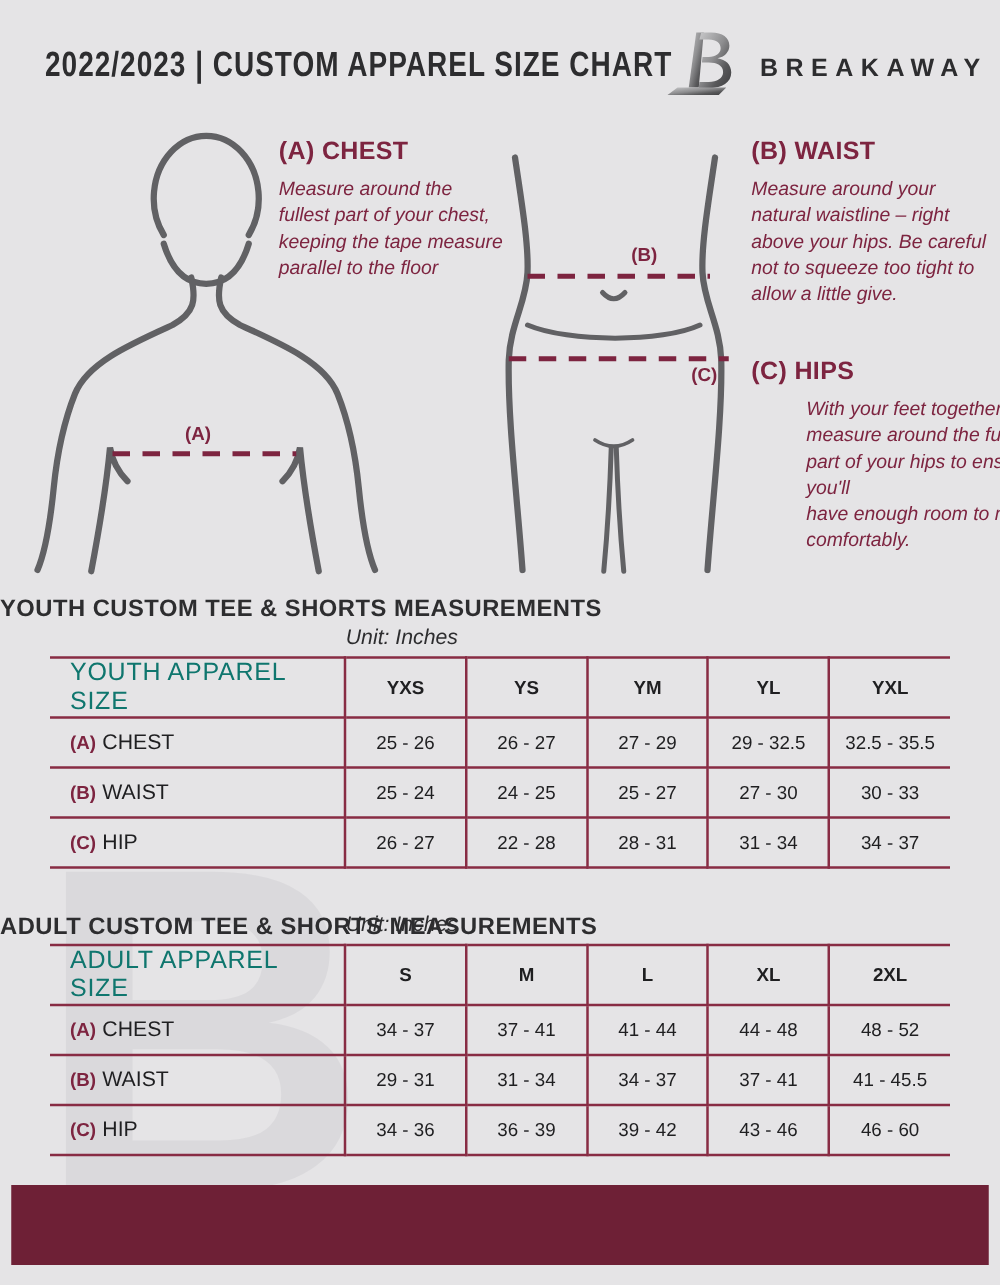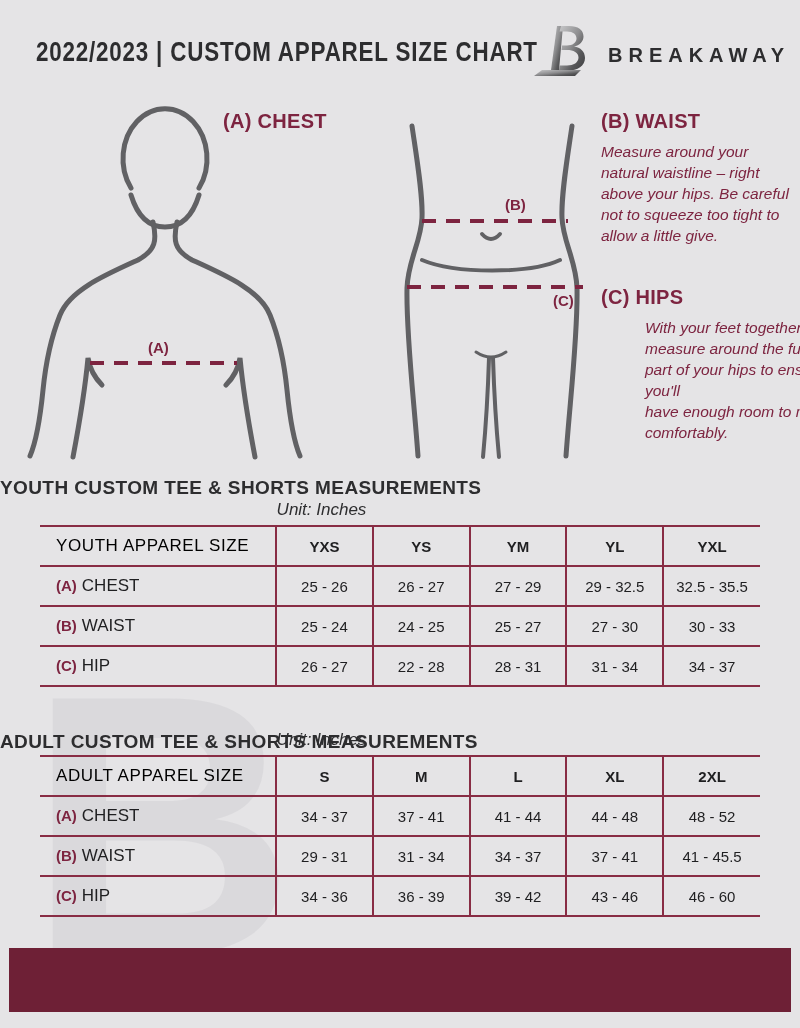--- a/index.html
+++ b/index.html
@@ -62,21 +62,21 @@
   .size-table col.c0 { width:236px; }
   .size-table tr { height:40px; }
   .size-table th, .size-table td {
     border-bottom:2px solid #882c44; border-right:2px solid #882c44;
     text-align:center; vertical-align:middle;
   }
   .size-table tr:first-child th { border-top:2px solid #882c44; }
   .size-table th:last-child, .size-table td:last-child { border-right:none; }
   .size-table .label-col { text-align:left; padding-left:16px; }
   .size-table th.label-col {
-    font-weight:400; font-size:17px; color:#000000; letter-spacing:0.6px;
+    font-weight:400; font-size:20px; color:#0f766e; letter-spacing:0.6px;
   }
   .size-table th.size-col { font-weight:700; font-size:15px; color:#1f1f21; }
   .size-table td { font-size:15px; font-weight:500; color:#1f1f21; }
   .row-prefix { font-weight:700; color:#7d2440; margin-right:5px; }
   .row-label  { font-size:17px; font-weight:500; color:#1f1f21; }
   
   .watermark {
     position:absolute; left:28px; top:640px;
     font-size:370px; font-weight:700; line-height:1;
     color:rgba(130,128,140,0.10); z-index:0;
@@ -134,20 +134,21 @@
       <path d="M 99 258 C 98 290, 96 325, 93 357" stroke-width="4"></path>
       <path d="M 103 258 C 104 290, 106 325, 109 357" stroke-width="4"></path>
     </g>
     <line x1="32" y1="121" x2="178" y2="121" stroke="#7d2440" stroke-width="4" stroke-dasharray="14 10"></line>
     <line x1="17" y1="187" x2="193" y2="187" stroke="#7d2440" stroke-width="4" stroke-dasharray="14 10"></line>
   </svg>
   <span class="fig-label" style="left:505px; top:196px;">(B)</span>
   <span class="fig-label" style="left:553px; top:292px;">(C)</span>
 
   <div id="instA-h" class="inst-head">(A) CHEST</div>
+  <div id="instA-b" class="inst-body">Measure around the fullest part of your chest, keeping the tape measure parallel to the floor</div>
 
   <div id="instB-h" class="inst-head">(B) WAIST</div>
   <div id="instB-b" class="inst-body">Measure around your natural waistline – right above your hips. Be careful not to squeeze too tight to allow a little give.</div>
 
   <div id="instC-h" class="inst-head">(C) HIPS</div>
   <div id="instC-b" class="inst-body">With your feet together, measure around the fullest part of your hips to ensure you'll
 have enough room to move comfortably.</div>
 
   <div class="section-title" style="top:477px;">YOUTH CUSTOM TEE &amp; SHORTS MEASUREMENTS</div>
   <div class="section-unit" style="top:500px;">Unit: Inches</div>

